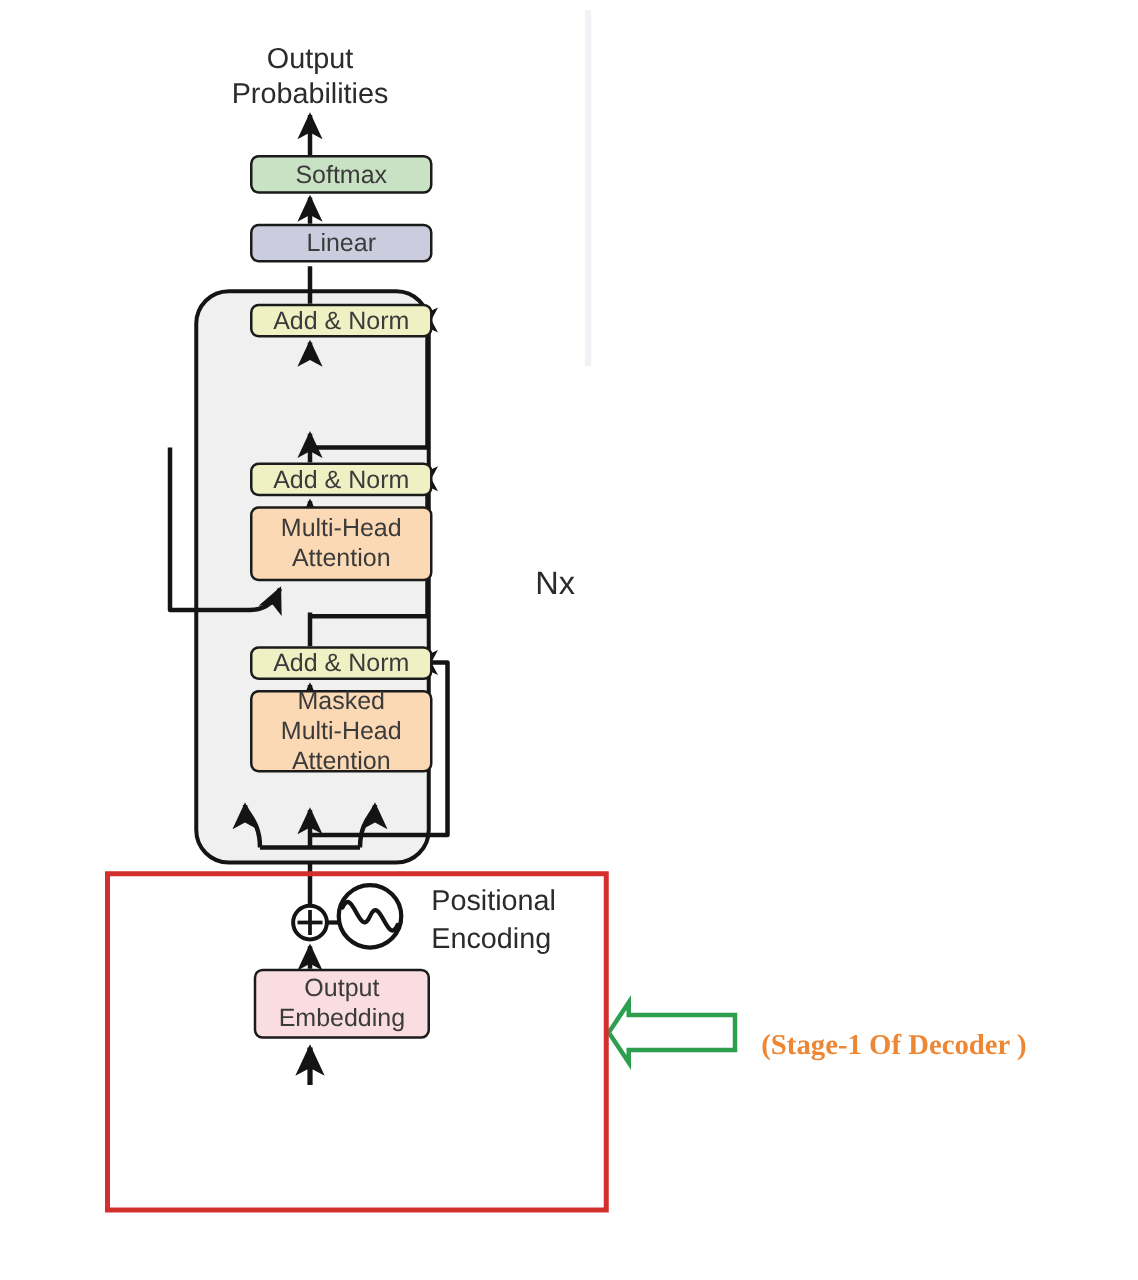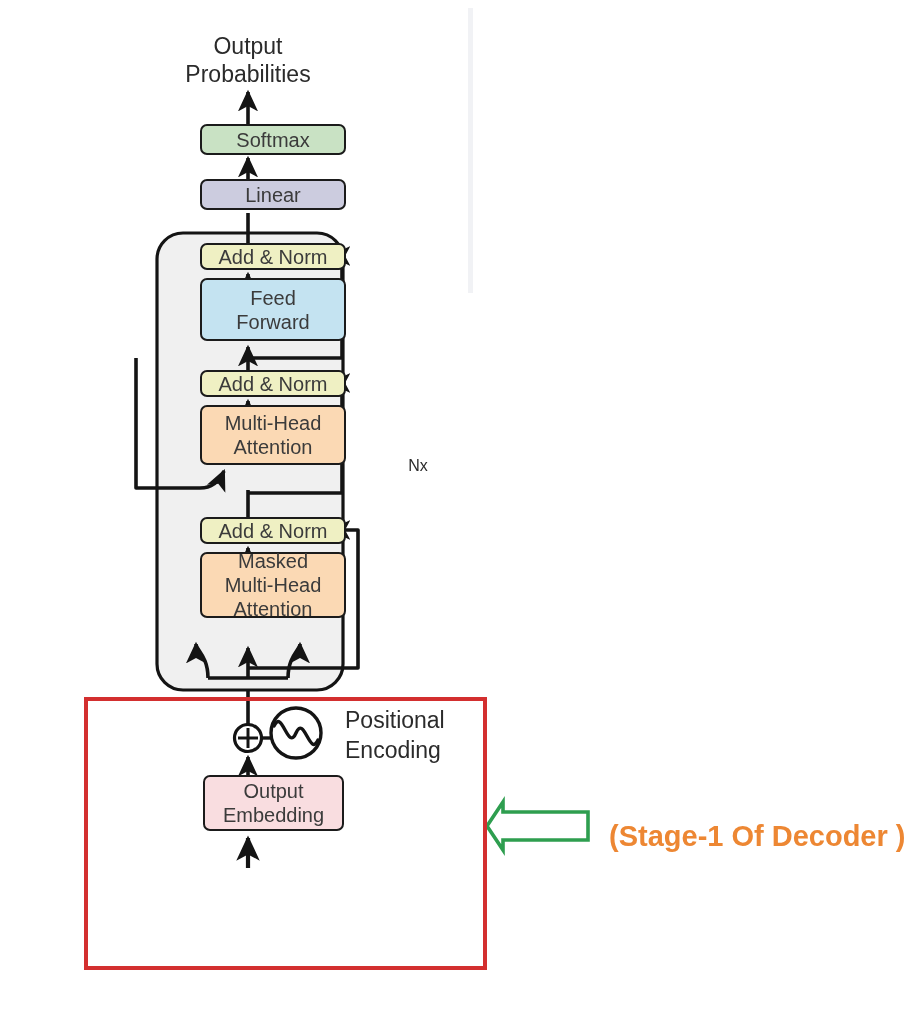--- a/index.html
+++ b/index.html
@@ -54,34 +54,34 @@
     width: 220px;
   }
   #label-positional-encoding {
     left: 345px;
     top: 705px;
     width: 180px;
     text-align: left;
     line-height: 30px;
   }
   #label-nx {
-    left: 388px;
+    left: 400px;
     top: 452px;
     width: 60px;
-    text-align: center;
-    font-size: 16px;
+    text-align: right;
+    font-size: 26px;
   }
   #label-stage {
     left: 609px;
     top: 822px;
     width: 300px;
     text-align: left;
-    font-family: Liberation Sans, sans-serif;
+    font-family: Liberation Serif, serif;
     font-weight: bold;
-    font-size: 29px;
+    font-size: 23px;
     color: #ed8733;
     white-space: nowrap;
   }
   
   .block {
     position: absolute;
     box-sizing: border-box;
     border: 2.5px solid #1b1b1b;
     border-radius: 7px;
     color: #3b3b3b;
@@ -179,22 +179,20 @@
 
     <path d="M588,829 L588,814 L503,814 L503,804 L487,828 L503,852 L503,842 L588,842 Z" fill="#ffffff" stroke="#2e9e4f" stroke-width="3.6" stroke-linejoin="miter" transform="translate(0,-2)"></path>
   </svg>
 
   <div class="block" id="block-softmax">Softmax</div>
 
   <div class="block" id="block-linear">Linear</div>
 
   <div class="block" id="block-addnorm-1">Add &amp; Norm</div>
 
-  <div class="block" id="block-ff">Feed
-Forward</div>
 
   <div class="block" id="block-addnorm-2">Add &amp; Norm</div>
 
   <div class="block" id="block-mha">Multi-Head
 Attention</div>
 
   <div class="block" id="block-addnorm-3">Add &amp; Norm</div>
 
   <div class="block" id="block-masked">Masked
 Multi-Head

